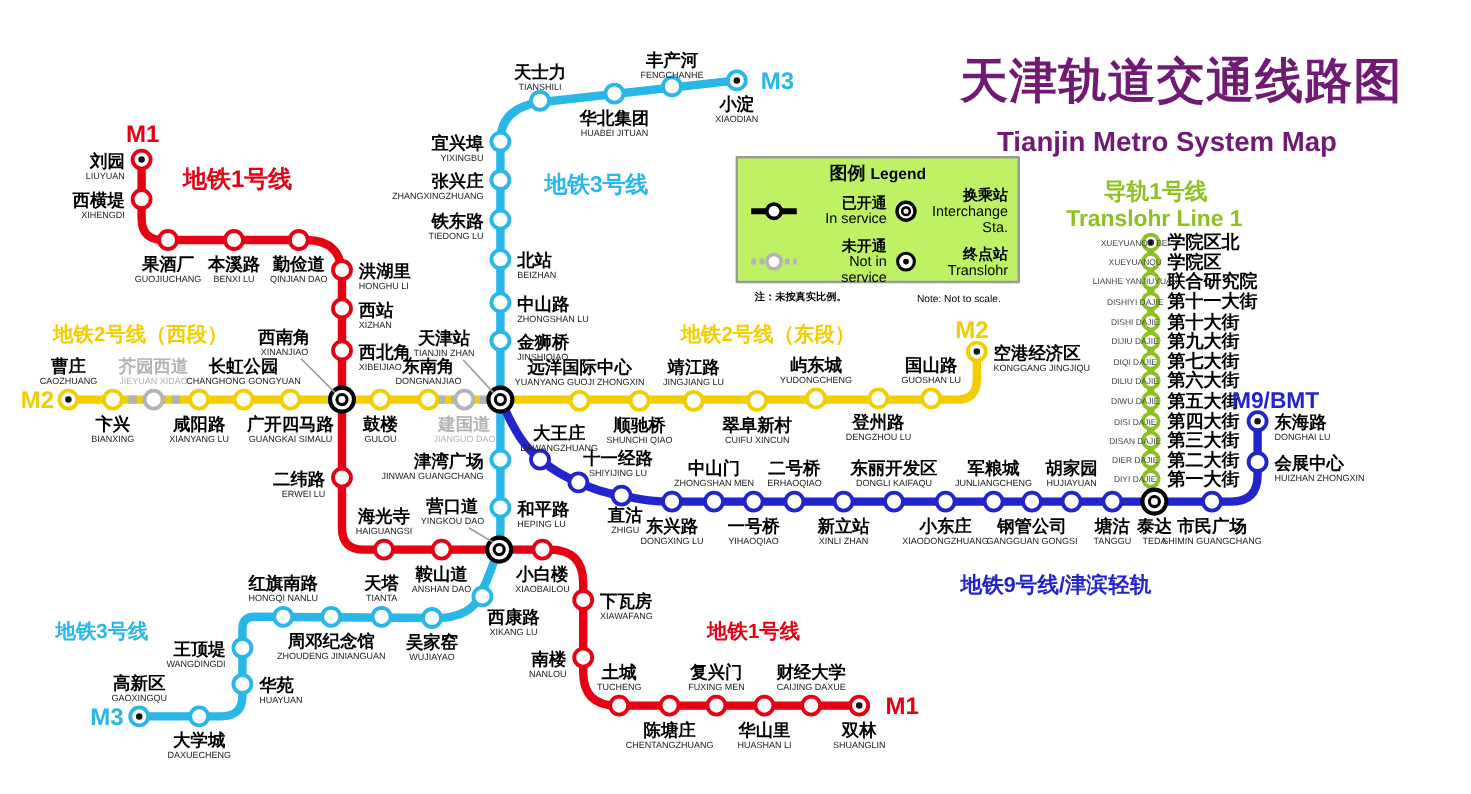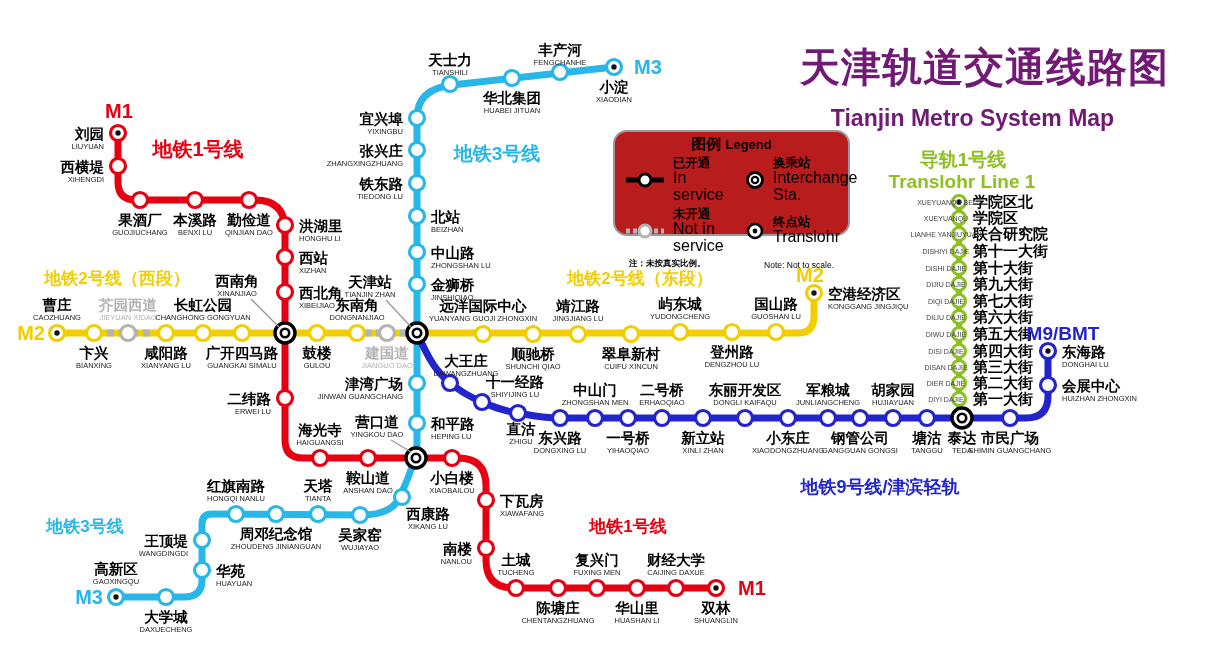--- a/index.html
+++ b/index.html
@@ -1,29 +1,29 @@
 <!DOCTYPE html>
 <html><head>
 <meta charset="utf-8">
 <style>
   html,body{margin:0;padding:0;background:#fff;}
   body{width:1226px;height:662px;position:relative;font-family:"Liberation Sans",sans-serif;overflow:hidden;}
   #metro-svg{position:absolute;left:0;top:0;}
   .title-block{position:absolute;left:800px;top:40px;width:345px;text-align:center;color:#701a75;}
   .title-zh{font-size:40px;font-weight:bold;letter-spacing:1px;white-space:nowrap;}
   .title-en{font-size:23px;font-weight:bold;margin-top:10px;white-space:nowrap;}
-  .legend{position:absolute;left:613px;top:130px;width:237px;height:106px;background:#b91c1c;
-          border:2px solid #999;border-radius:14px;box-sizing:border-box;padding:3px 8px 2px 8px;}
+  .legend{position:absolute;left:613px;top:130px;width:237px;height:106px;background:#bef264;
+          border:2px solid #999;border-radius:1px;box-sizing:border-box;padding:3px 8px 2px 8px;}
   .legend-title{text-align:center;font-size:15px;font-weight:bold;}
   .legend-title .lt-en{font-size:13px;}
   .legend-grid{display:grid;grid-template-columns:46px 66px 26px 1fr;align-items:center;
                column-gap:4px;row-gap:4px;margin-top:3px;}
-  .legend-label{text-align:left;line-height:1.05;}
+  .legend-label{text-align:right;line-height:1.05;}
   .legend-label .zh{font-size:12.5px;font-weight:bold;display:block;}
-  .legend-label .en{font-size:16px;display:block;}
+  .legend-label .en{font-size:12px;display:block;}
   .legend-note{display:flex;justify-content:space-between;font-size:8.5px;margin-top:4px;padding:0 6px;align-items:flex-end;}
   .legend-note .n-zh{font-weight:bold;}
   svg text{font-family:"Liberation Sans",sans-serif;}
 </style>
 </head>
 <body>
 
 <svg id="metro-svg" width="1226" height="662" viewBox="0 0 1226 662">
     <g>
       <path d="M 57 333 L 798 333 Q 814 333 814 316 L 814 293" fill="none" stroke="#F2CE00" stroke-width="7" stroke-linejoin="round" stroke-linecap="round"></path>

